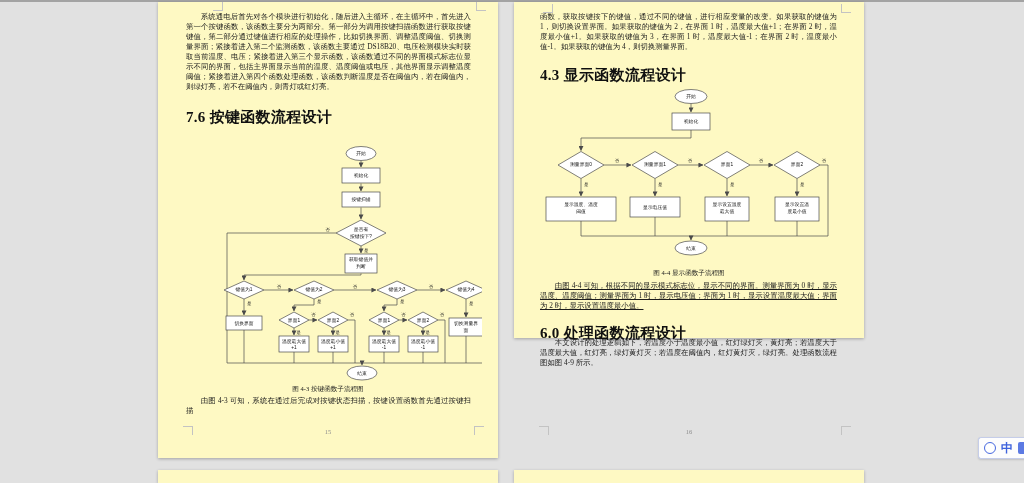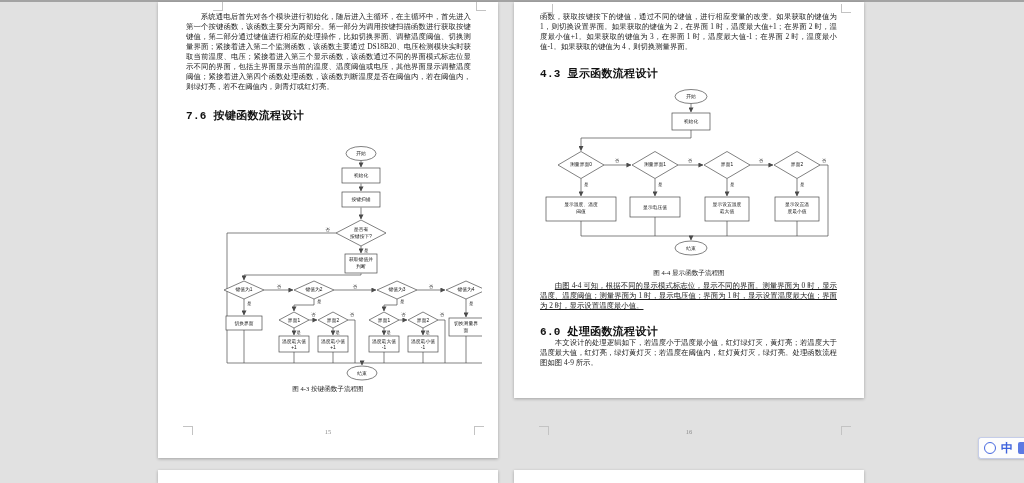--- a/index.html
+++ b/index.html
@@ -2,28 +2,28 @@
 <html><head>
 <meta charset="utf-8">
 <style>
   html,body{margin:0;padding:0;}
   body{
     width:1024px;height:483px;position:relative;overflow:hidden;
     background:#e1e1e1;
     font-family:"Liberation Serif",serif;
   }
   .topline{position:absolute;left:0;top:0;width:1024px;height:2px;background:#a3a3a3;}
-  .page{position:absolute;background:#ffffff;box-shadow:0 1px 3px rgba(0,0,0,.28);}
+  .page{position:absolute;background:#fef9c3;box-shadow:0 1px 3px rgba(0,0,0,.28);}
   #page1{left:158px;top:2px;width:340px;height:456px;}
-  #page2{left:514px;top:2px;width:350px;height:396px;}
+  #page2{left:514px;top:2px;width:350px;height:336px;}
   #page3{left:158px;top:470px;width:340px;height:13px;}
   #page4{left:514px;top:470px;width:350px;height:13px;}
   .para{position:absolute;font-size:7.4px;line-height:10px;color:#1c1c1c;text-align:justify;margin:0;}
   .indent{text-indent:2em;}
-  .h2{position:absolute;font-family:Liberation Mono, monospace;font-weight:700;font-size:11px;color:#101010;margin:0;letter-spacing:.3px;}
+  .h2{position:absolute;font-family:Liberation Serif, serif;font-weight:700;font-size:15px;color:#101010;margin:0;letter-spacing:.3px;}
   .caption{position:absolute;left:0;width:100%;text-align:center;font-size:6.6px;color:#1c1c1c;margin:0;}
   .pageno{position:absolute;left:0;width:100%;text-align:center;font-size:6.5px;color:#8e8e8e;margin:0;}
   .mark{position:absolute;width:9px;height:8px;}
   .mark.tl{border-right:1px solid #c3c3c3;border-bottom:1px solid #c3c3c3;}
   .mark.tr{border-left:1px solid #c3c3c3;border-bottom:1px solid #c3c3c3;}
   .mark.bl{border-right:1px solid #c3c3c3;border-top:1px solid #c3c3c3;}
   .mark.br{border-left:1px solid #c3c3c3;border-top:1px solid #c3c3c3;}
   svg.flow{position:absolute;}
   svg.flow text{font-family:"Liberation Sans",sans-serif;font-size:4.8px;fill:#111;text-anchor:middle;dominant-baseline:middle;}
   svg.flow text.yn{font-size:4.4px;fill:#222;}
@@ -198,20 +198,21 @@
       <text x="288" y="180">切换测量界</text>
       <text x="288" y="186.5">面</text>
     </g>
     <g>
       <ellipse class="shape" cx="184" cy="229" rx="15" ry="7"></ellipse>
       <text x="184" y="229.5">结束</text>
     </g>
   </svg>
 
   <p class="caption" style="top:383px;">图 4-3  按键函数子流程图</p>
+  <p class="para indent" style="left:28px;top:394px;width:285px;">由图 4-3 可知，系统在通过后完成对按键状态扫描，按键设置函数首先通过按键扫描</p>
   <p class="pageno" style="top:426px;">15</p>
 </div>
 
 <div class="page" id="page2">
   <div class="mark tl" style="left:29px;top:2px;"></div>
   <div class="mark tr" style="left:327px;top:2px;"></div>
   <div class="mark bl" style="left:25px;top:424px;"></div>
   <div class="mark br" style="left:327px;top:424px;"></div>
 
   <p class="para" style="left:26px;top:10px;width:297px;">函数，获取按键按下的键值，通过不同的键值，进行相应变量的改变。如果获取的键值为 1，则切换设置界面。如果获取的键值为 2，在界面 1 时，温度最大值+1；在界面 2 时，温度最小值+1。如果获取的键值为 3，在界面 1 时，温度最大值-1；在界面 2 时，温度最小值-1。如果获取的键值为 4，则切换测量界面。</p>

